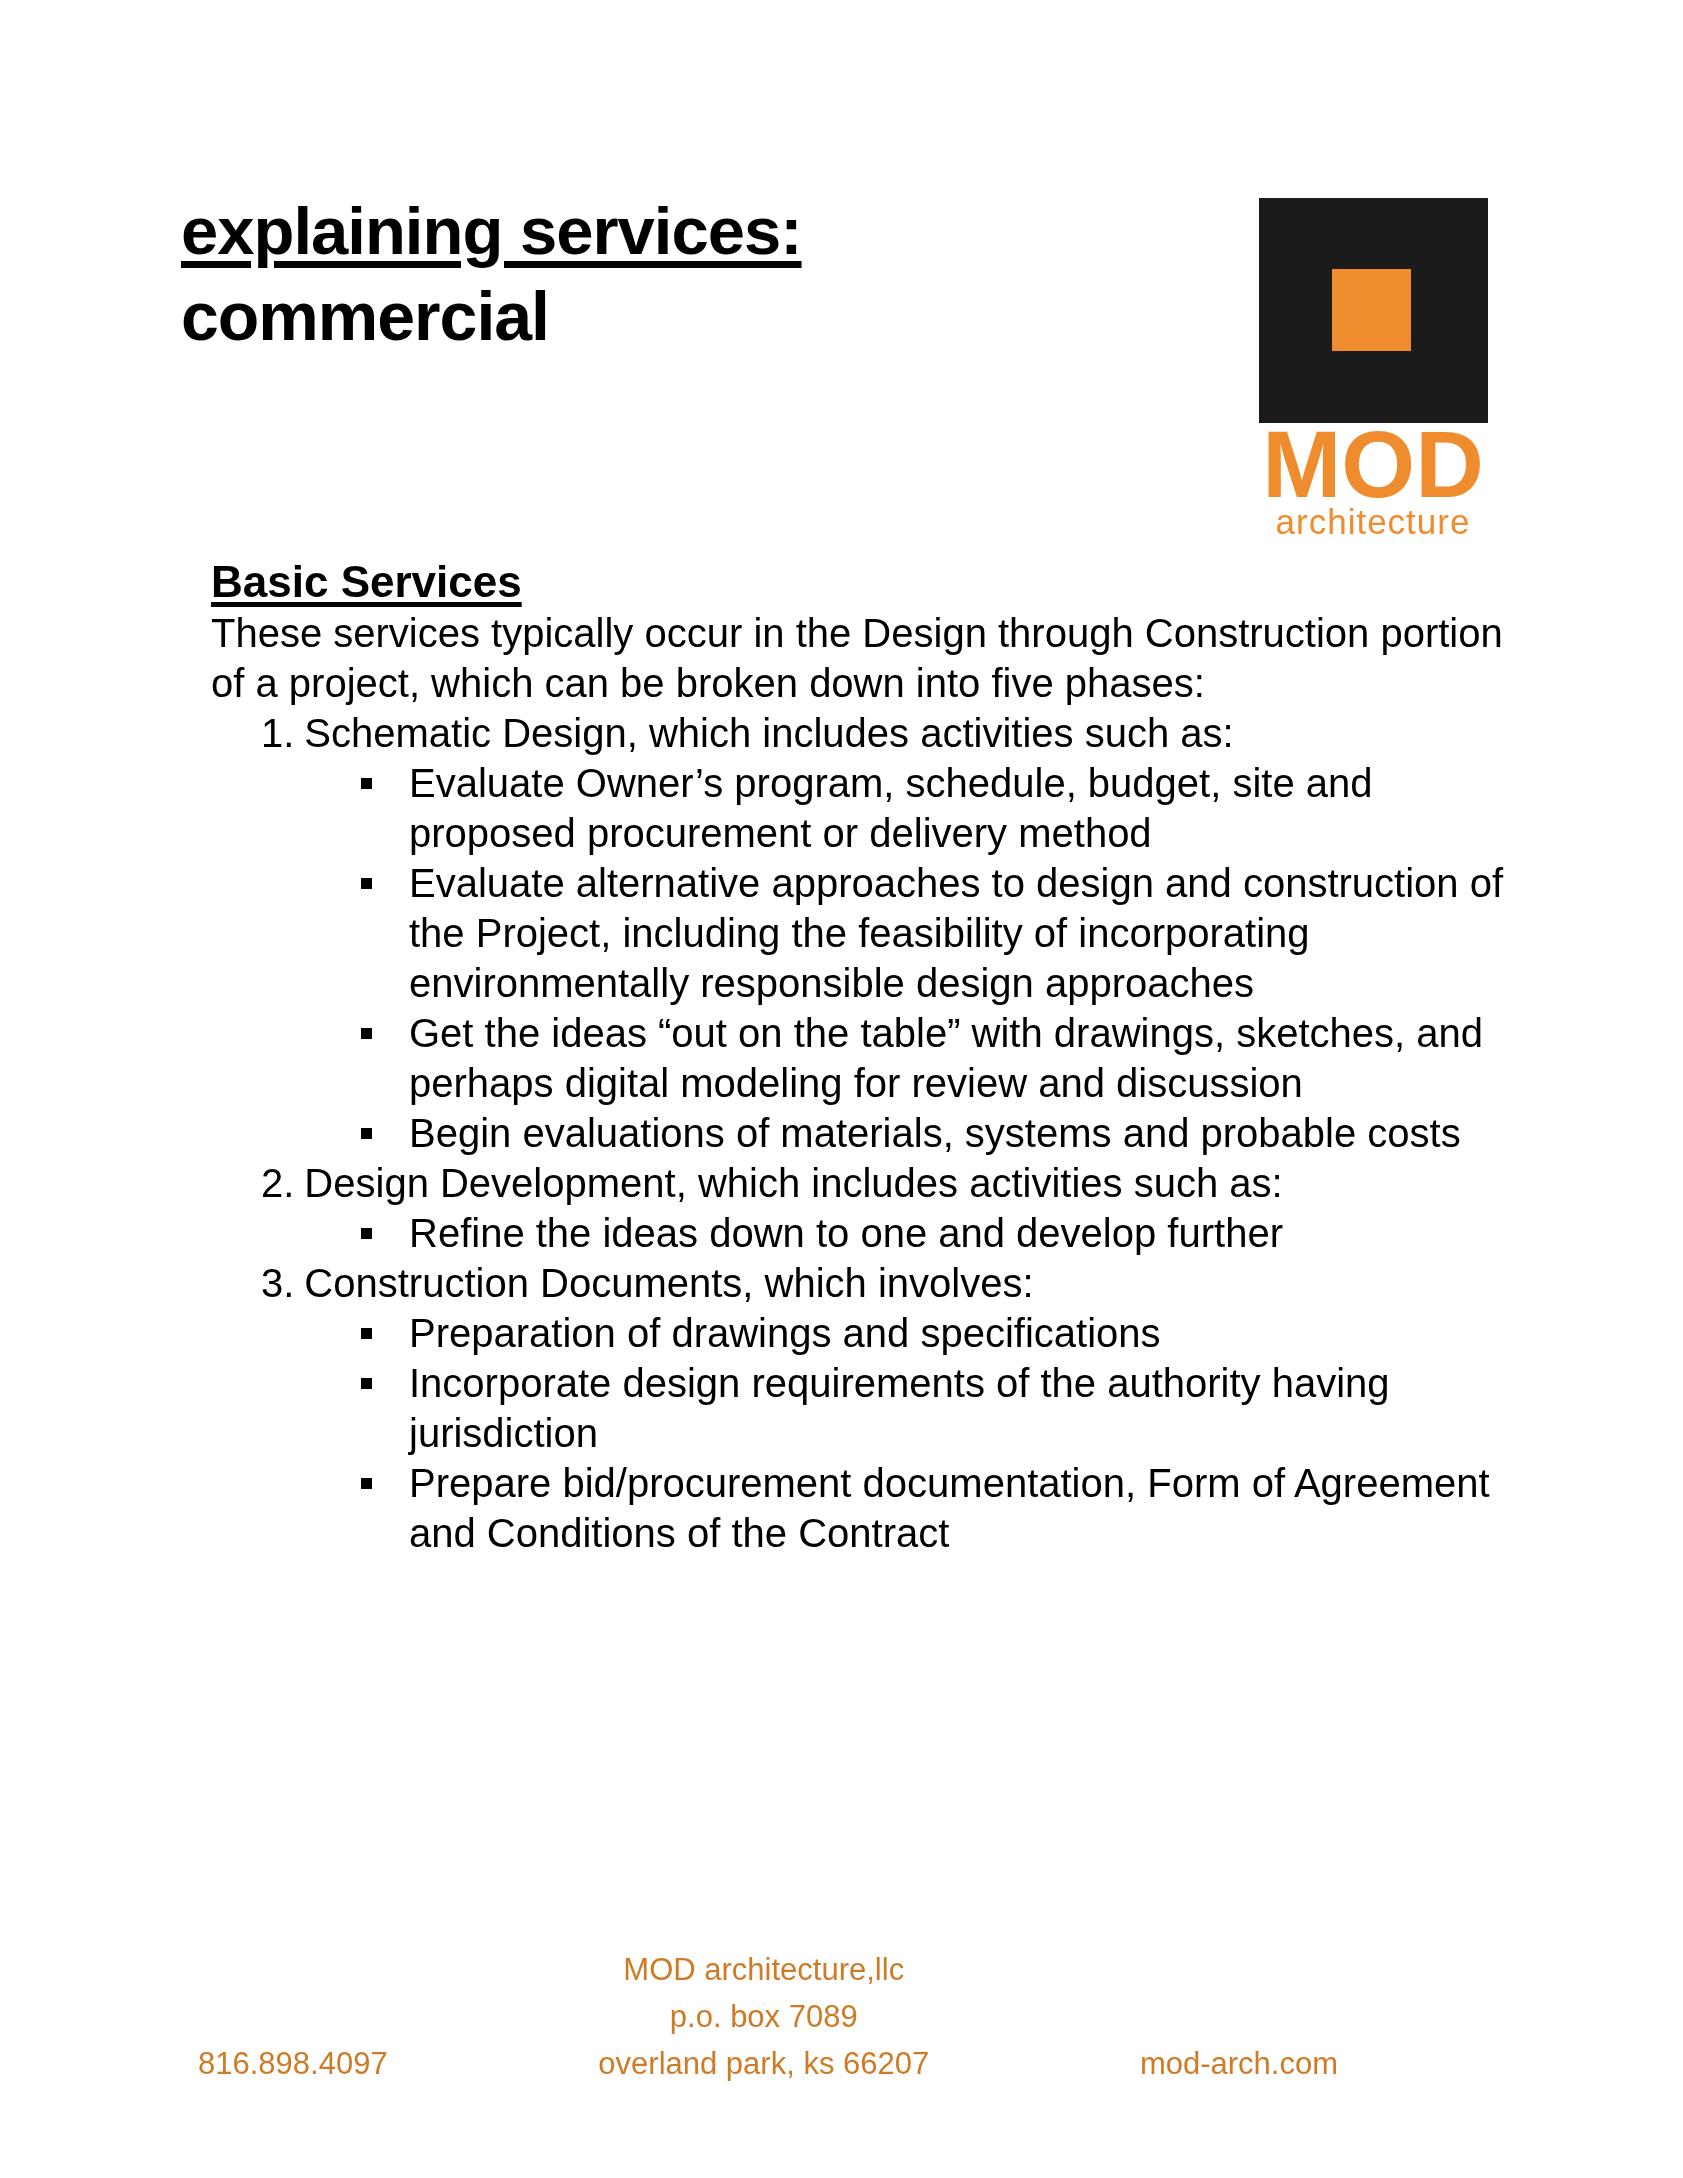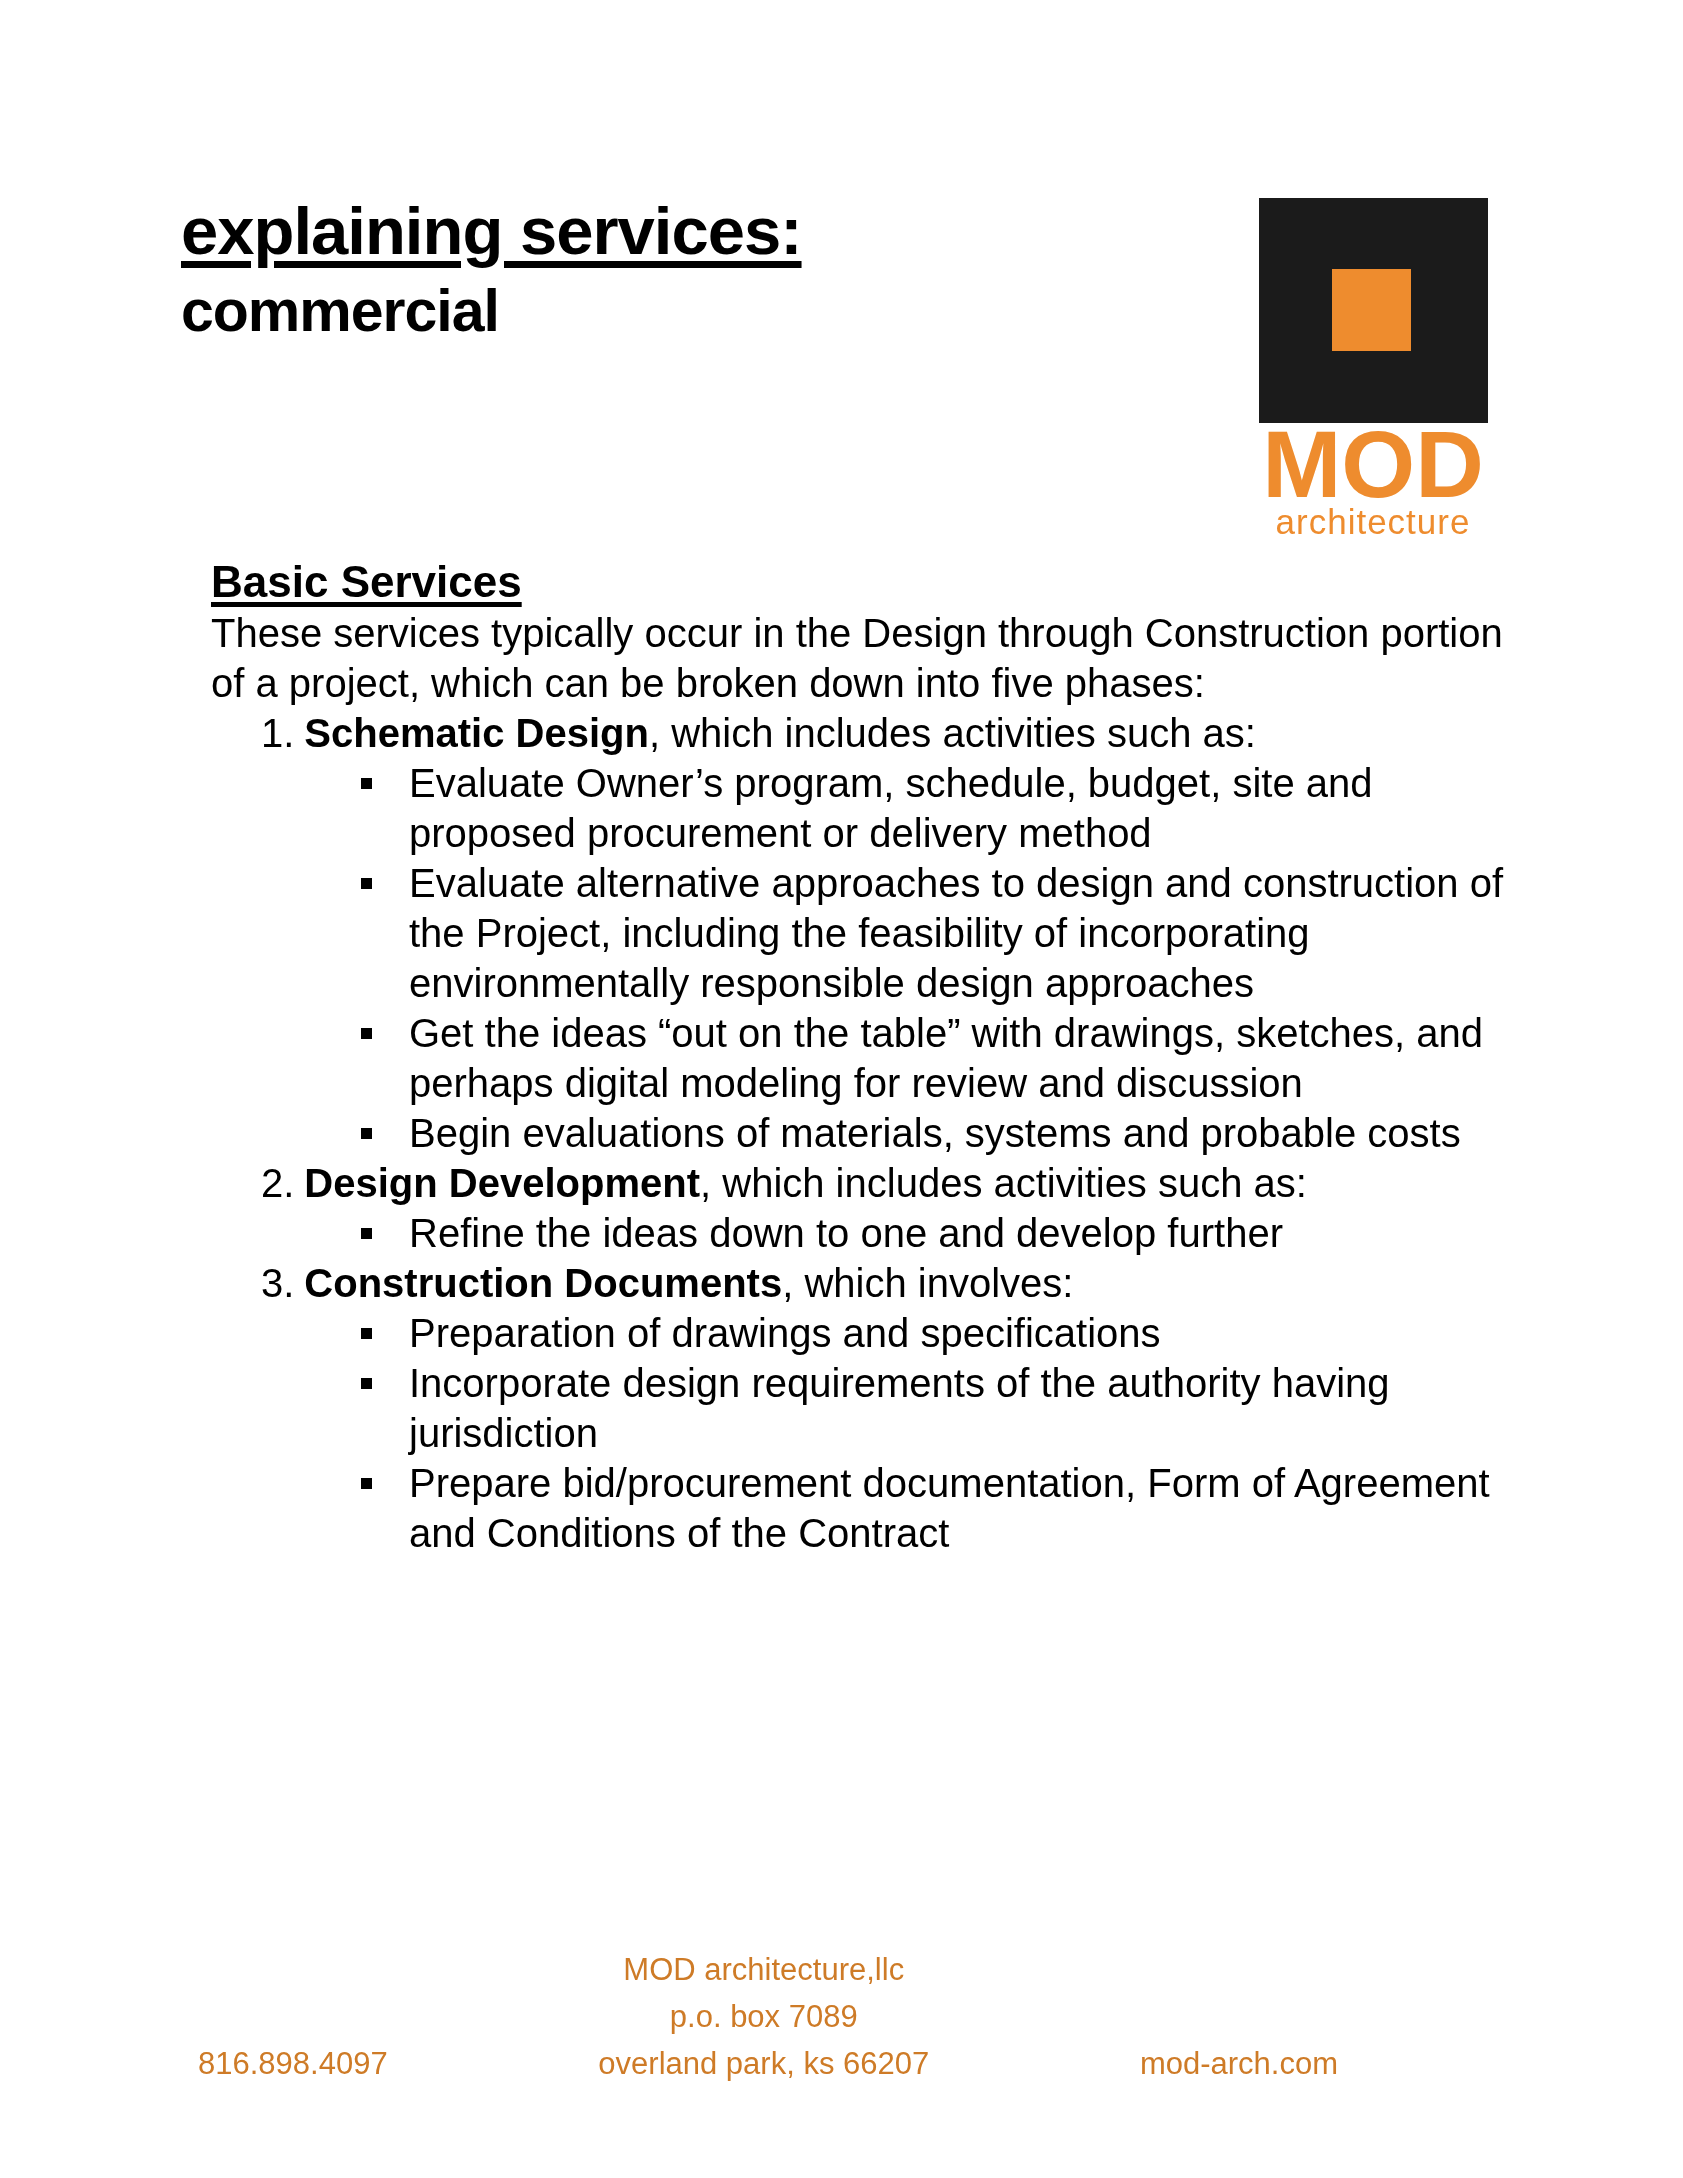--- a/index.html
+++ b/index.html
@@ -24,21 +24,21 @@
     font-size: 67px;
     font-weight: bold;
     letter-spacing: -1px;
     text-decoration: underline;
     text-decoration-thickness: 7px;
     text-underline-offset: 7px;
     line-height: 1.1;
   }
   .title-line2 {
     margin: 14px 0 0 0;
-    font-size: 59px;
+    font-size: 68px;
     font-weight: bold;
     letter-spacing: -1px;
     line-height: 1.0;
   }
 
   
   .logo {
     position: absolute;
     left: 1256px;
     top: 198px;
@@ -92,21 +92,21 @@
     font-weight: bold;
     line-height: 50px;
     text-decoration: underline;
     text-decoration-thickness: 5px;
     text-underline-offset: 5px;
     display: inline-block;
   }
   .intro { margin: 0; }
   .phase-line { padding-left: 50px; }
   .phase-number { margin-right: 10px; }
-  .phase-name { font-weight: bold; }
+  .phase-name { font-weight: normal; }
   ul.bullets {
     margin: 0;
     padding: 0;
     list-style: none;
   }
   ul.bullets li {
     position: relative;
     padding-left: 198px;
   }
   .bullet-square {

